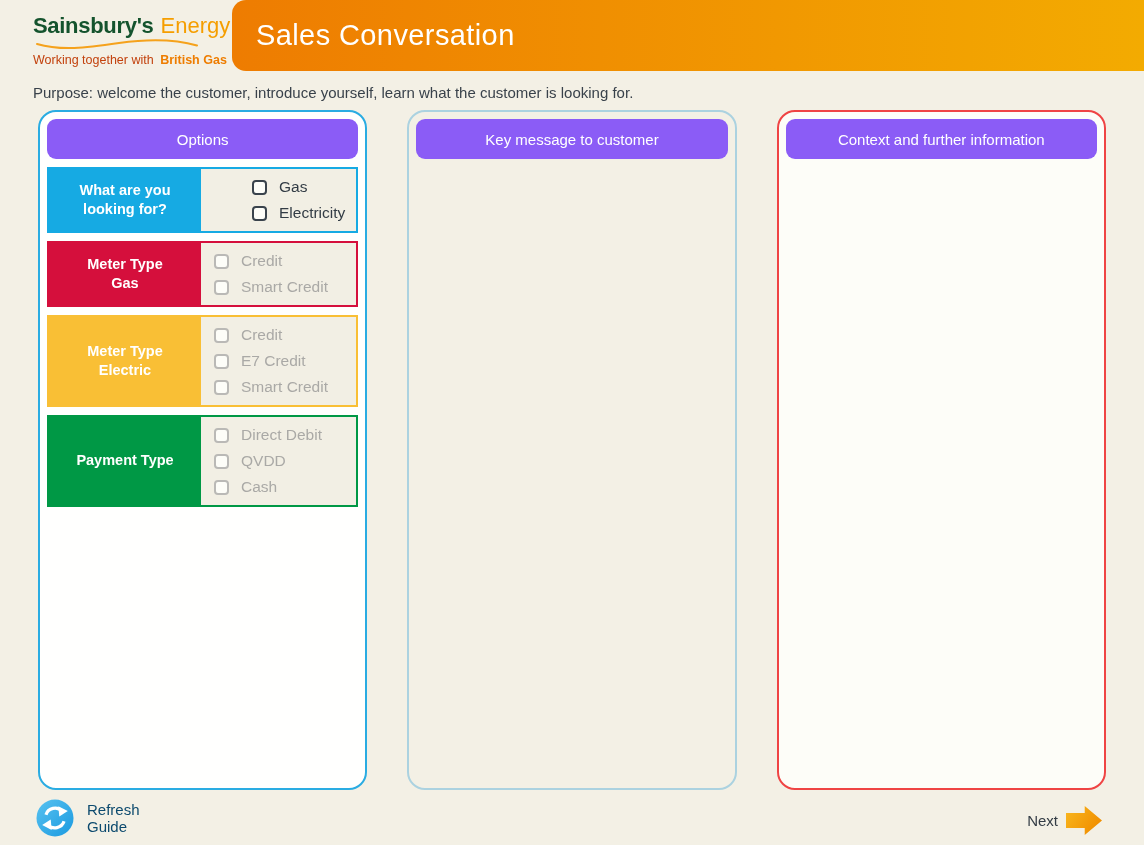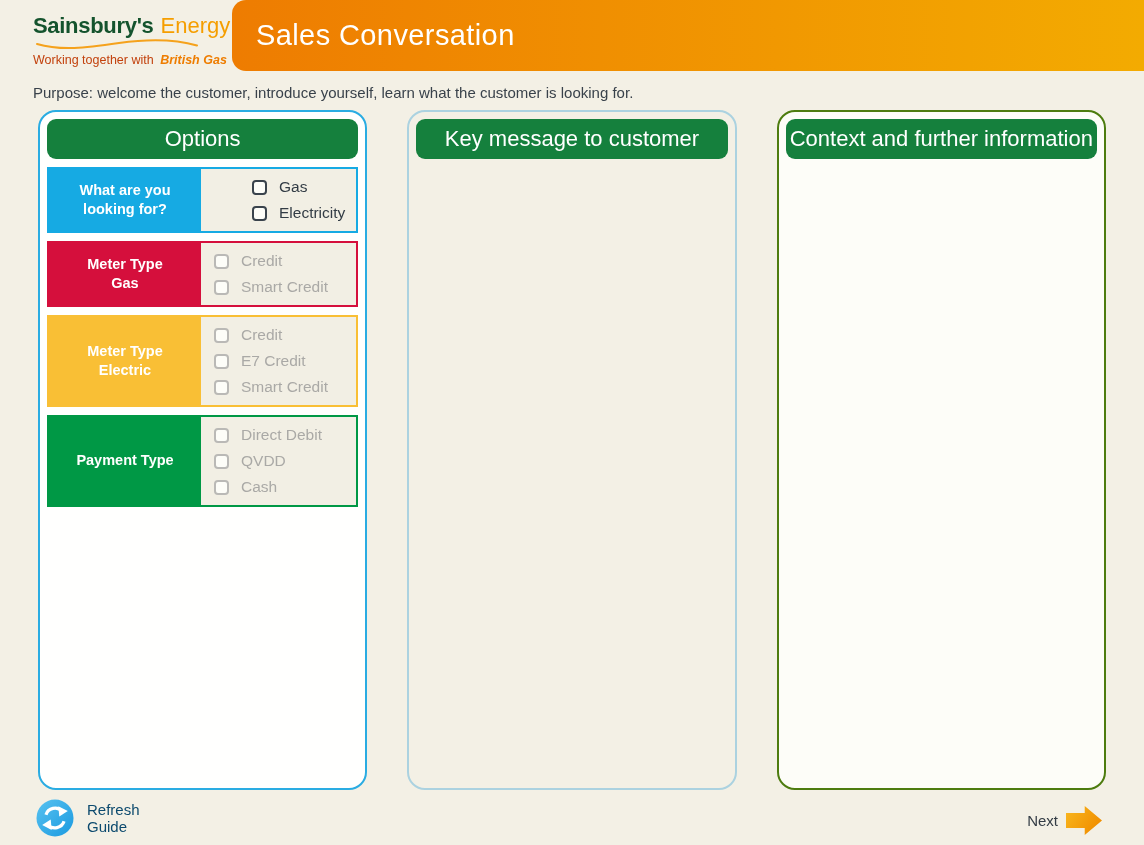--- a/index.html
+++ b/index.html
@@ -12,21 +12,21 @@
   }
 
   
   .logo { position:absolute; top:13px; left:33px; }
   .logo-line1 { font-size:22px; white-space:nowrap; }
   .brand  { color:#14532d; font-weight:700; letter-spacing:-0.3px; }
   .product{ color:#f59e00; font-weight:400; margin-left:7px; }
   .swoosh { display:block; margin-top:-3px; }
   .tagline { font-size:12.5px; margin-top:3px; white-space:nowrap; }
   .tagline-prefix { color:#c2410c;text-align:right; }
-  .tagline-bold   { color:#ee7d00; font-weight:700; margin-left:3px;font-style:italic; }
+  .tagline-bold   { color:#ee7d00; font-weight:700; margin-left:3px; }
 
   
   .header-bar {
     position:absolute; top:0; left:232px; right:0; height:71px;
     background:linear-gradient(90deg,#ee7c01 0%,#f3ab01 100%);
     border-radius:14px 0 0 14px;
     display:flex; align-items:center;
   }
   .header-title {
     color:#ffffff; font-size:29px; font-weight:300;
@@ -40,24 +40,24 @@
   }
 
   
   .panels {
     position:absolute; top:110px; left:38px; width:1068px; height:680px;
     display:flex; gap:40px;
   }
   .panel { flex:1; border-radius:18px; padding:7px; }
   .panel-options { background:#fffffe; border:2px solid #2aace2; }
   .panel-key     { background:#f3f0e5; border:2px solid #abd2e0; }
-  .panel-context { background:#fdfdf8; border:2px solid #4d7c0f; }
+  .panel-context { background:#fdfdf8; border:2px solid #ef4444; }
   .panel-header {
-    height:40px; background:#15803d; border-radius:9px;
-    color:#ffffff; font-size:22px; font-weight:400;
+    height:40px; background:#8b5cf6; border-radius:9px;
+    color:#ffffff; font-size:15px; font-weight:400;
     display:flex; align-items:center; justify-content:center;
   }
 
   
   .opt-row {
     display:flex; border:2px solid; margin-top:8px; background:#f2efe4;
   }
   .row-label {
     width:152px; flex:0 0 152px;
     color:#ffffff; font-weight:700; font-size:14.5px; line-height:1.32;

